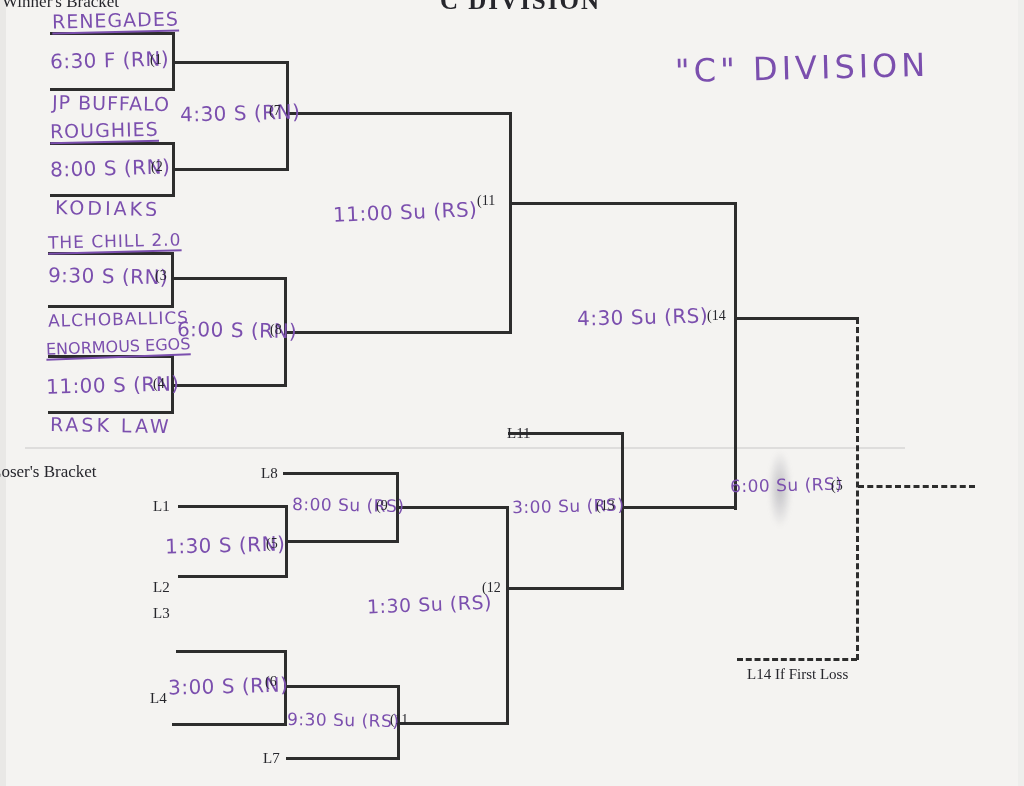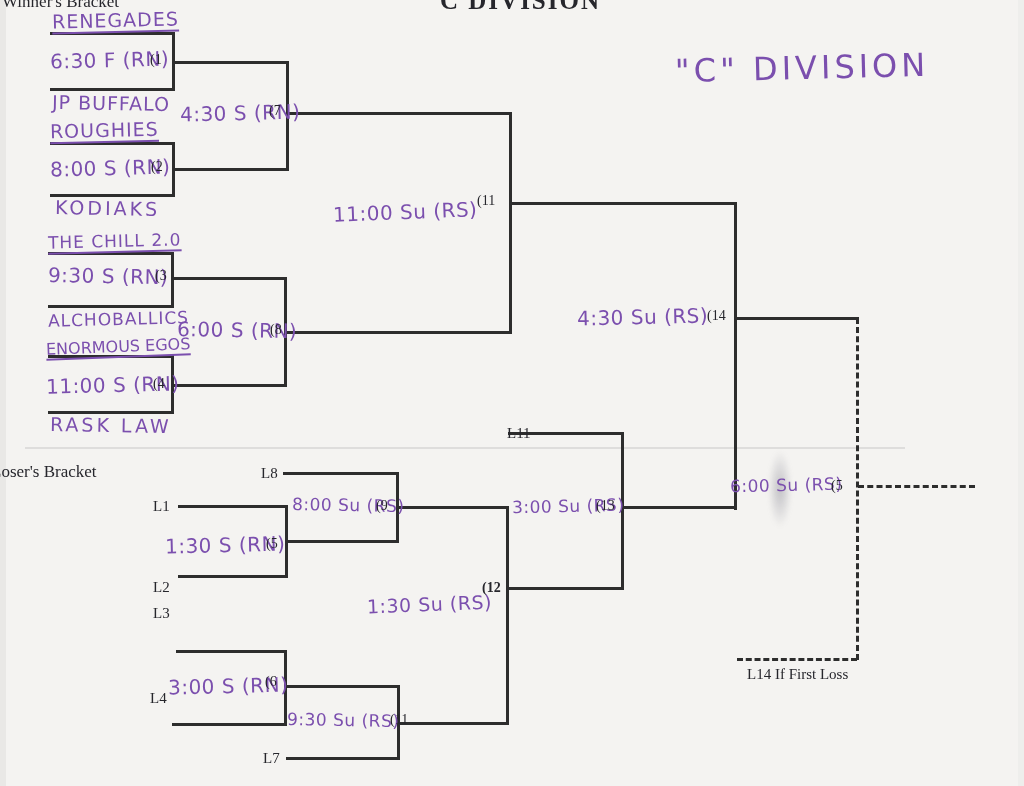--- a/index.html
+++ b/index.html
@@ -143,21 +143,21 @@
     <div class="hw time sm rB" style="left:292px;top:497px;">8:00 Su (RS)</div>
     <div class="hw time rA" style="left:168px;top:676px;">3:00 S (RN)</div>
     <div class="hw time sm rB" style="left:287px;top:712px;">9:30 Su (RS)</div>
     <div class="hw time rC" style="left:367px;top:595px;font-size:19px;">1:30 Su (RS)</div>
     <div class="hw time sm rA" style="left:512px;top:498px;">3:00 Su (RS)</div>
 
     <div class="pr gnum" style="left:266px;top:537px;">(5</div>
     <div class="pr gnum" style="left:376px;top:499px;">(9</div>
     <div class="pr gnum" style="left:265px;top:675px;">(6</div>
     <div class="pr gnum" style="left:390px;top:713px;">(11</div>
-    <div class="pr gnum" style="left:482px;top:581px;font-weight:bold;">(12</div>
+    <div class="pr gnum" style="left:482px;top:581px;">(12</div>
     <div class="pr gnum" style="left:596px;top:499px;">(13</div>
   </div>
 
   <div>
     <div class="dv" style="left:856px;top:318px;height:342px;"></div>
     <div class="dh" style="left:858px;top:485px;width:117px;"></div>
     <div class="dh" style="left:737px;top:658px;width:120px;"></div>
 
     <div class="hw time sm rA" style="left:730px;top:477px;">6:00 Su (RS)</div>
     <div class="pr gnum" style="left:831px;top:479px;">(5</div>

